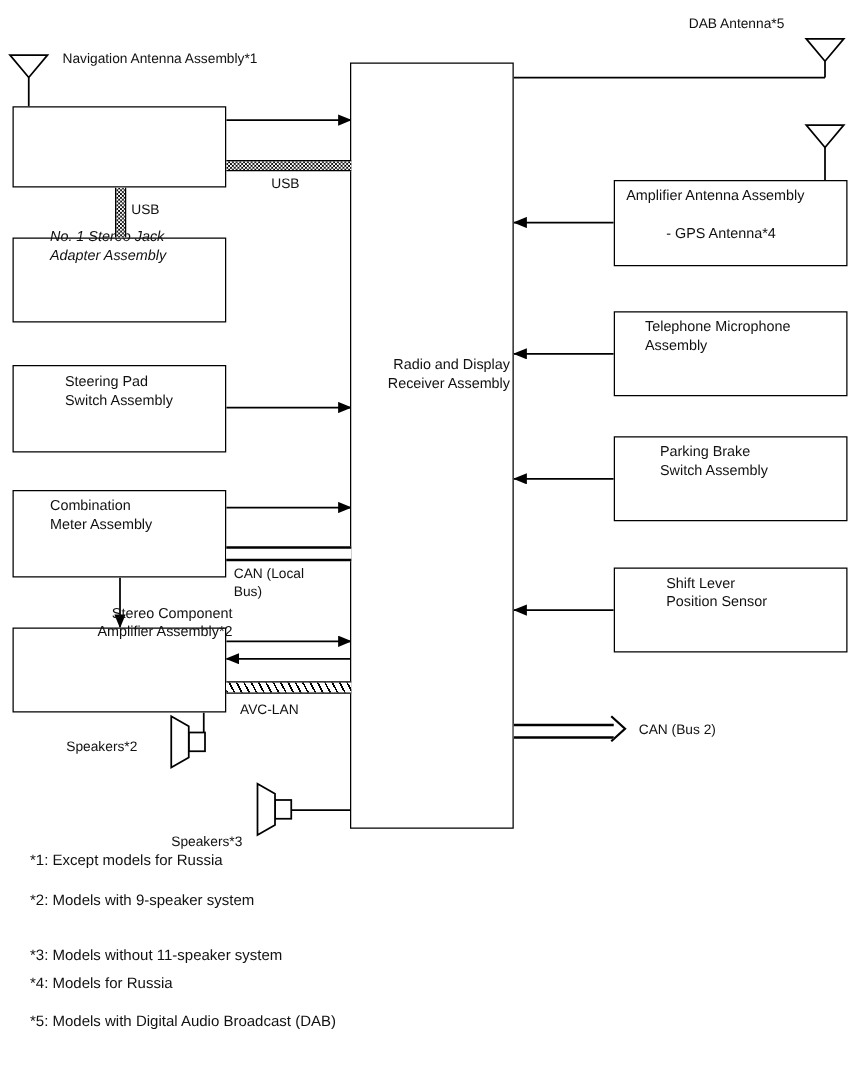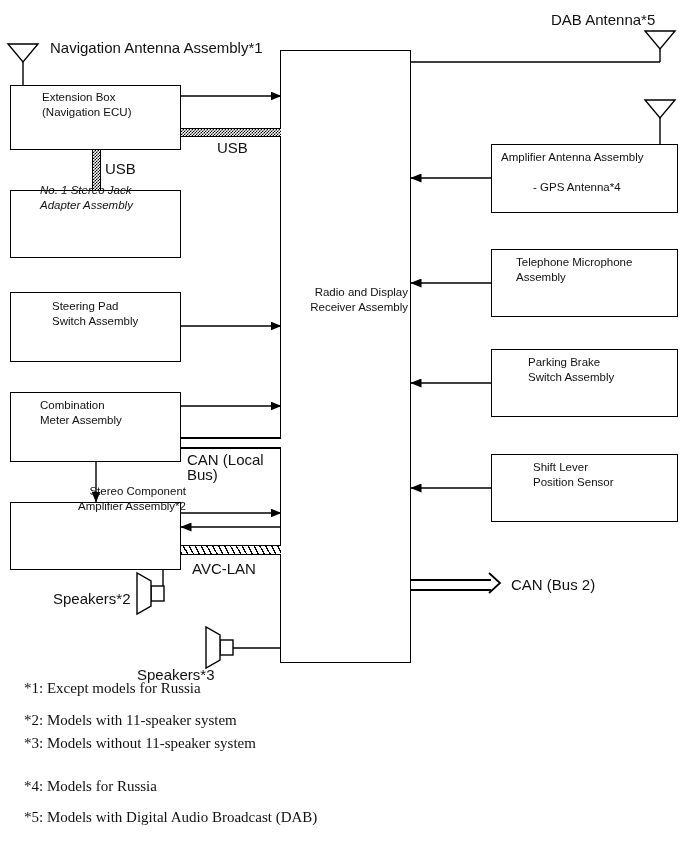--- a/index.html
+++ b/index.html
@@ -26,31 +26,30 @@
   }
   .box-label {
     position: absolute;
     font-size: 11.5px;
     line-height: 15px;
     white-space: pre-line;
     color: #111;
   }
   .free-label {
     position: absolute;
-    font-size: 15px;
+    font-size: 11px;
     line-height: 15px;
     white-space: pre-line;
     color: #111;
   }
   .note {
     position: absolute;
-    font-size: 15px;
+    font-size: 12px;
     line-height: 15px;
     color: #111;
-    font-family: Liberation Serif, serif;
   }
   .svg-layer {
     position: absolute;
     left: 0;
     top: 0;
     width: 688px;
     height: 852px;
     pointer-events: none;
   }
   
@@ -169,22 +168,20 @@
     <g>
       <path d="M489,573 L500,583 L489,593" fill="none" stroke="#000" stroke-width="1.8"></path>
     </g>
   </svg>
 
   <div class="box" style="left:280px; top:50px; width:131px; height:613px;"></div>
   <div class="box-label" style="left:288px; top:285px; width:120px;text-align:right;">Radio and Display
 Receiver Assembly</div>
 
   <div class="box" style="left:10px; top:85px; width:171px; height:65px;"></div>
-  <div class="box-label" style="left:42px; top:90px; width:140px;">Extension Box
-(Navigation ECU)</div>
 
   <div class="box" style="left:10px; top:190px; width:171px; height:68px;"></div>
   <div class="box-label" style="left:40px; top:183px; width:145px;font-style:italic;">No. 1 Stereo Jack
 Adapter Assembly</div>
 
   <div class="box" style="left:10px; top:292px; width:171px; height:70px;"></div>
   <div class="box-label" style="left:52px; top:299px; width:140px;">Steering Pad
 Switch Assembly</div>
 
   <div class="box" style="left:10px; top:392px; width:171px; height:70px;"></div>
@@ -229,18 +226,18 @@
 
   <div class="free-label" style="left:50px; top:40px;">Navigation Antenna Assembly*1</div>
 
   <div class="free-label" style="left:551px; top:12px;">DAB Antenna*5</div>
 
   <div class="free-label" style="left:53px; top:591px;">Speakers*2</div>
 
   <div class="free-label" style="left:137px; top:667px;">Speakers*3</div>
 
   <div class="note" style="left:24px; top:681px;">*1: Except models for Russia</div>
-  <div class="note" style="left:24px; top:713px;">*2: Models with 11-speaker system</div>
-  <div class="note" style="left:24px; top:736px;">*3: Models without 11-speaker system</div>
+  <div class="note" style="left:24px; top:713px;">*2: Models with 9-speaker system</div>
+  <div class="note" style="left:24px; top:757px;">*3: Models without 11-speaker system</div>
   <div class="note" style="left:24px; top:779px;">*4: Models for Russia</div>
   <div class="note" style="left:24px; top:810px;">*5: Models with Digital Audio Broadcast (DAB)</div>
 
 </div>
 
 </body></html>

